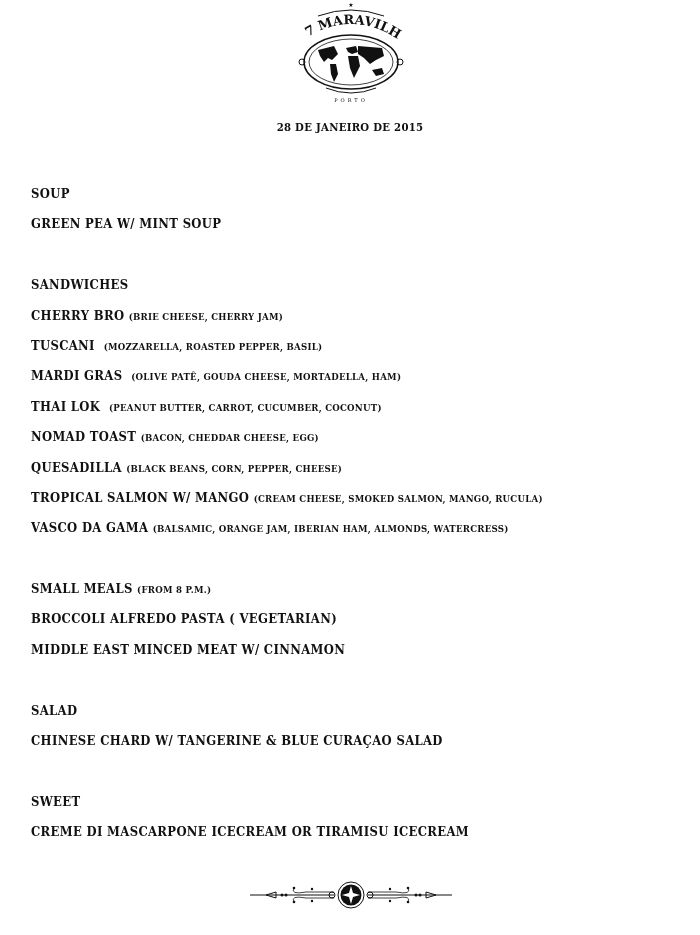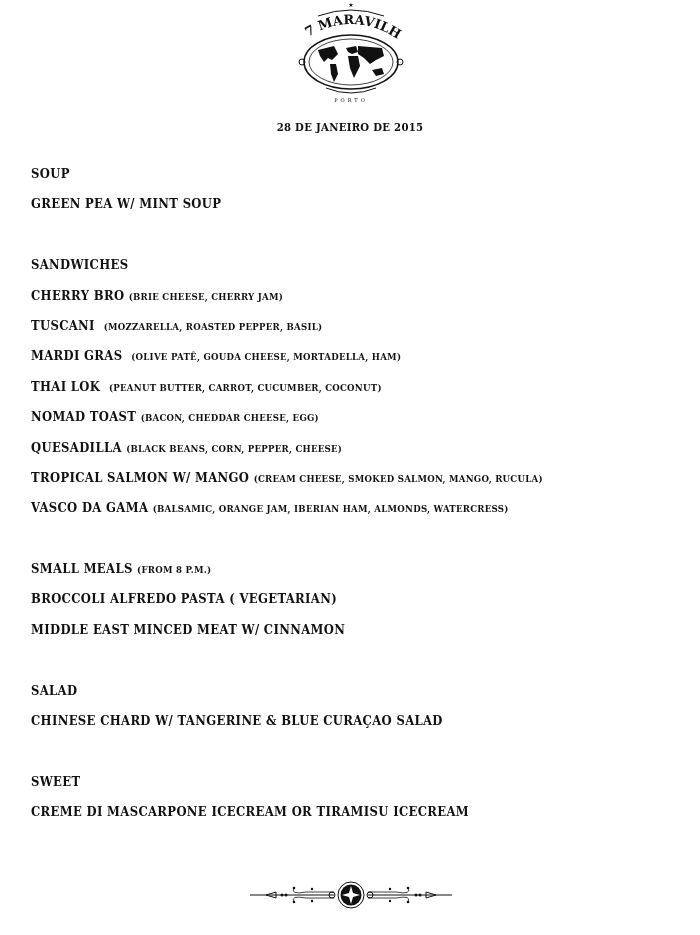--- a/index.html
+++ b/index.html
@@ -1,21 +1,21 @@
 <!DOCTYPE html>
 <html><head>
 <meta charset="utf-8">
 <style>
   html, body { margin: 0; padding: 0; background: #ffffff; }
   body { width: 700px; height: 935px; position: relative; overflow: hidden;
          font-family: "DejaVu Serif", "Liberation Serif", serif; color: #111; }
   .logo { position: absolute; left: 296px; top: 2px; width: 110px; height: 104px; }
   .date { position: absolute; left: 0; width: 700px; top: 121px; text-align: center;
           font-weight: bold; font-size: 11px; letter-spacing: 0.3px; transform: scaleX(0.92); }
-  .content { position: absolute; left: 31px; top: 164px; width: 650px; }
+  .content { position: absolute; left: 31px; top: 184px; width: 650px; }
   .line { height: 30.4px; line-height: 18px; font-weight: bold; white-space: nowrap;
           font-size: 13.5px; letter-spacing: 0.4px; transform-origin: left center; transform: scaleX(0.86); }
   .line.head { font-size: 13.5px; }
   .detail { font-size: 10px; letter-spacing: 0.3px; }
   .gap { height: 30.4px; }
   .divider { position: absolute; left: 246px; top: 880px; width: 210px; height: 30px; }
 </style>
 </head>
 <body>
 

